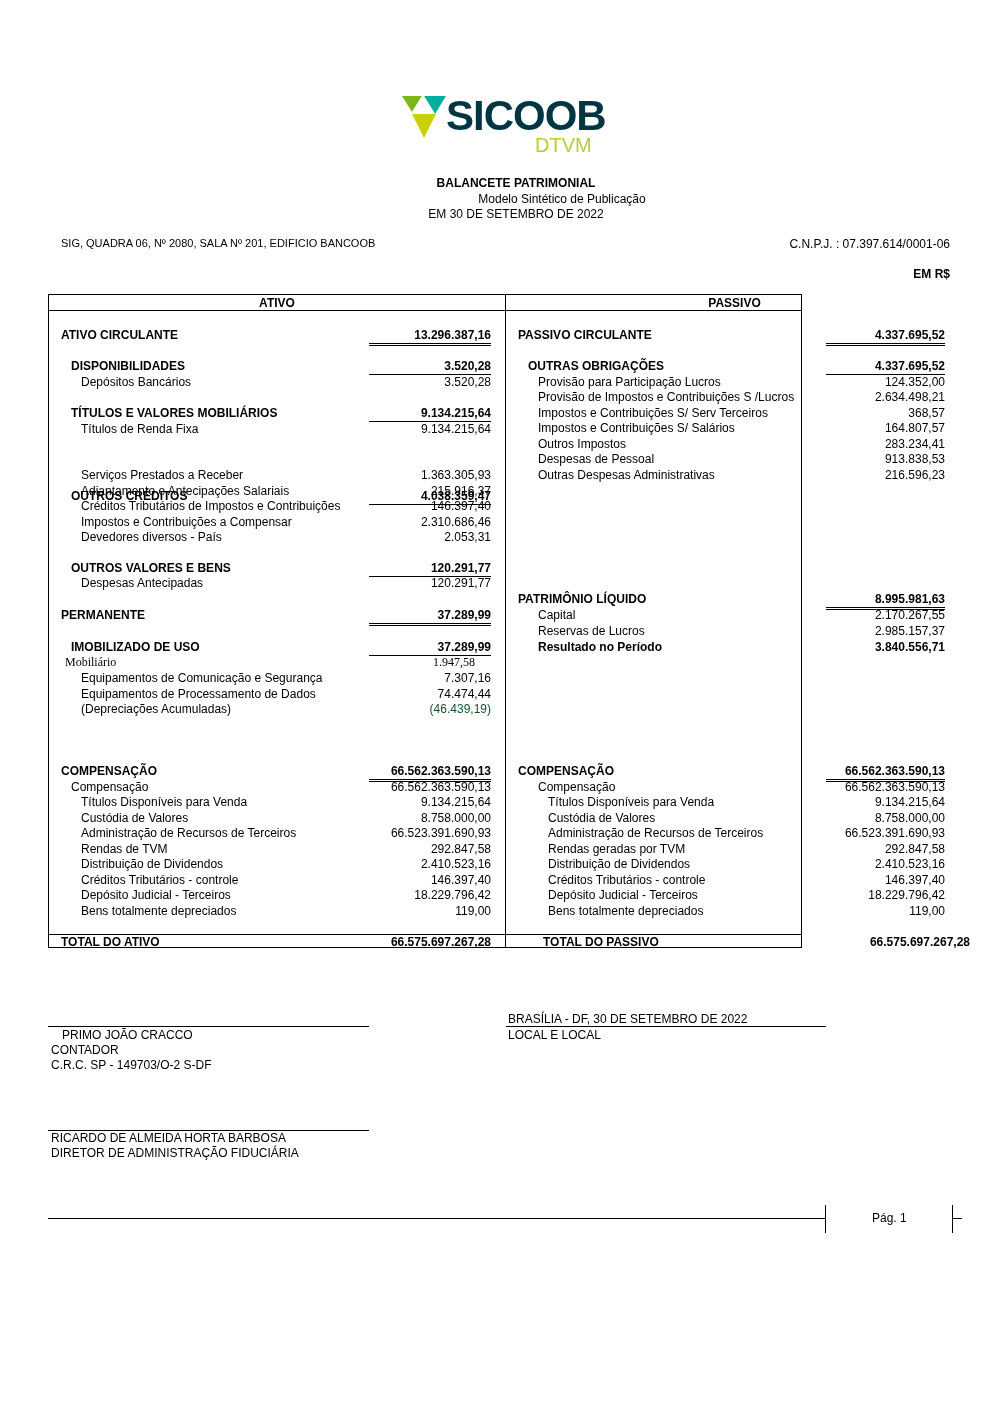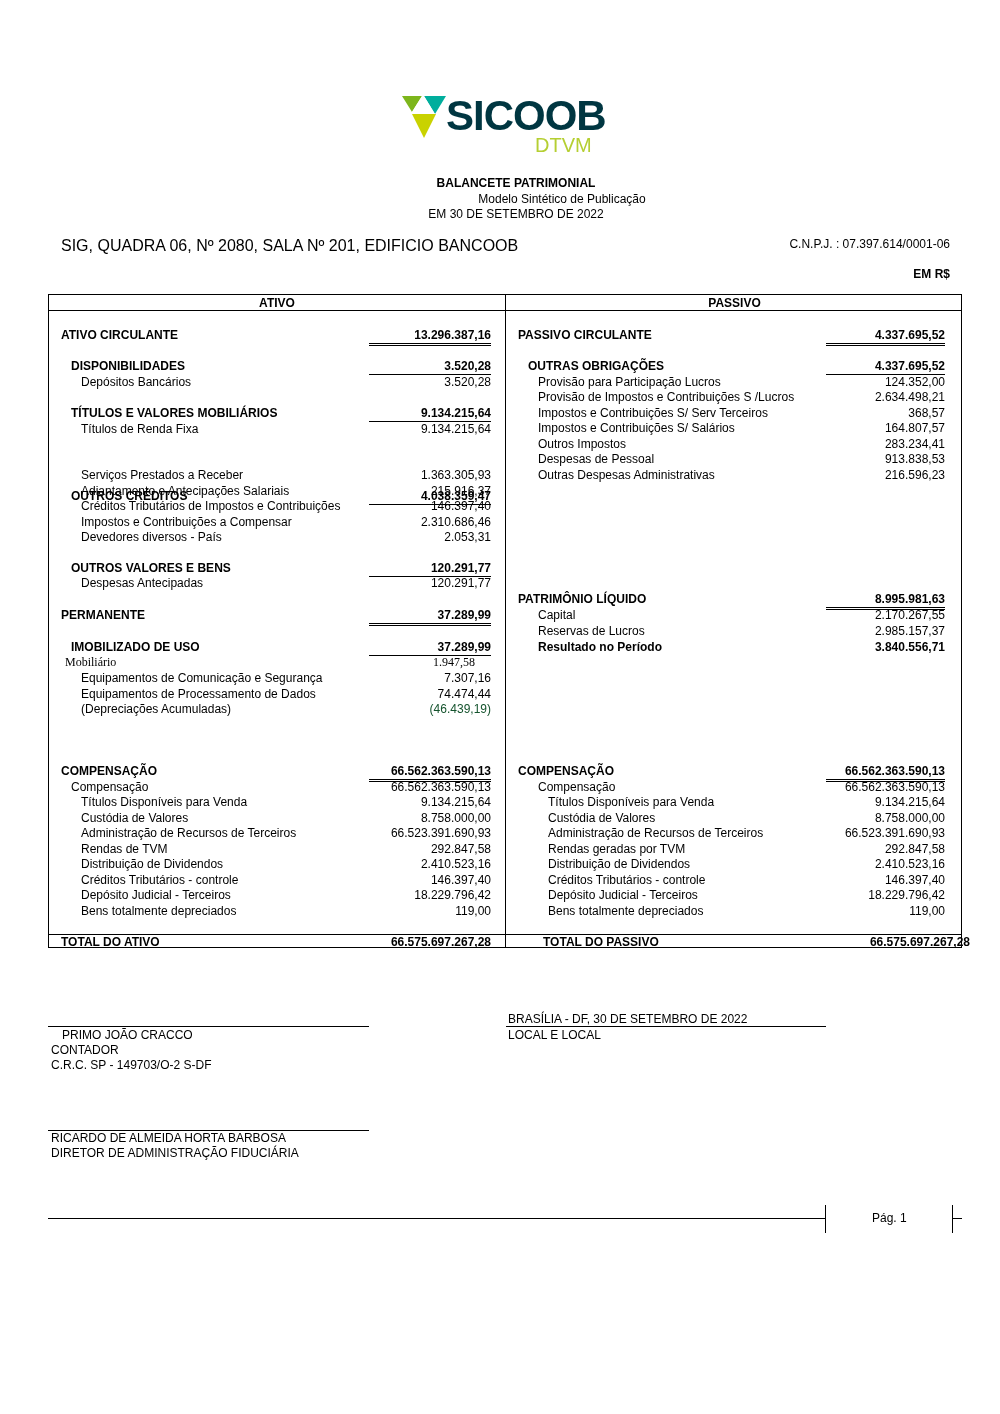--- a/index.html
+++ b/index.html
@@ -5,24 +5,24 @@
   html, body { margin: 0; padding: 0; background: #ffffff; }
   body { width: 1000px; height: 1414px; position: relative; font-family: "Liberation Sans", sans-serif; color: #000; font-size: 12px; overflow: hidden; }
   .abs { position: absolute; }
   .logo { left: 400px; top: 96px; width: 200px; height: 62px; }
   .logo-word { position: absolute; left: 46px; top: -4px; font-family: "Liberation Sans", sans-serif; font-weight: bold; font-size: 42px; color: #003641; letter-spacing: -1px; }
   .logo-sub { position: absolute; left: 135px; top: 38px; font-family: "Liberation Sans", sans-serif; font-size: 20px; color: #b5cf32; }
   .center { left: 16px; width: 1000px; text-align: center; }
   .t-title { top: 176px; font-weight: bold; font-size: 12px; }
   .t-sub1 { top: 192px; font-size: 12px; padding-left: 46px; }
   .t-sub2 { top: 207px; font-size: 12px; }
-  .addr { left: 61px; top: 237px; font-size: 16px; }
+  .addr { left: 61px; top: 237px; font-size: 11px; }
   .cnpj { right: 50px; top: 237px; font-size: 12px; }
   .emrs { right: 50px; top: 267px; font-size: 12px; font-weight: bold; }
-  .sheet { left: 48px; top: 294px; width: 914px; height: 654px; border: 1px solid #000; box-sizing: border-box; }
+  .sheet { left: 48px; top: 294px; width: 754px; height: 654px; border: 1px solid #000; box-sizing: border-box; }
   .sheet .divider { position: absolute; left: 456px; top: 0; width: 1px; height: 100%; background: #000; }
   .sheet .hdr-line { position: absolute; left: 0; top: 15px; width: 100%; height: 1px; background: #000; }
   .sheet .tot-line { position: absolute; left: 0; top: 639px; width: 100%; height: 1px; background: #000; }
   .col-h { position: absolute; top: 1px; font-weight: bold; font-size: 12px; text-align: center; }
   .row { position: absolute; height: 15px; line-height: 15px; font-size: 12px; white-space: nowrap; }
   .row .lbl { position: absolute; left: 0; }
   .row .val { position: absolute; right: 0; text-align: right; }
   .b { font-weight: bold; }
   .u1 { border-bottom: 1px solid #000; }
   .u2 { border-bottom: 3px double #000; }

